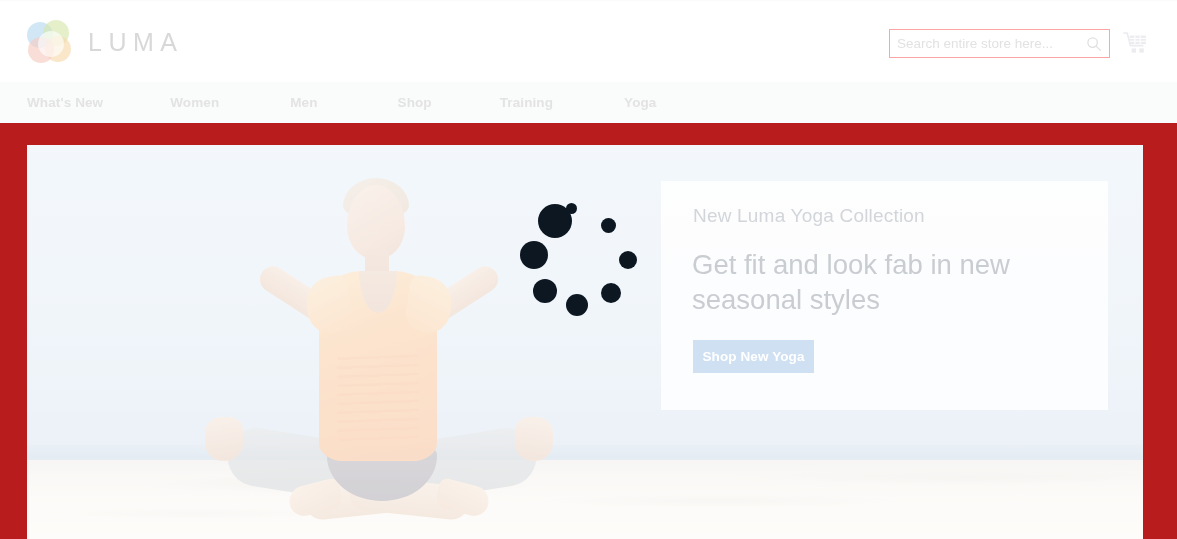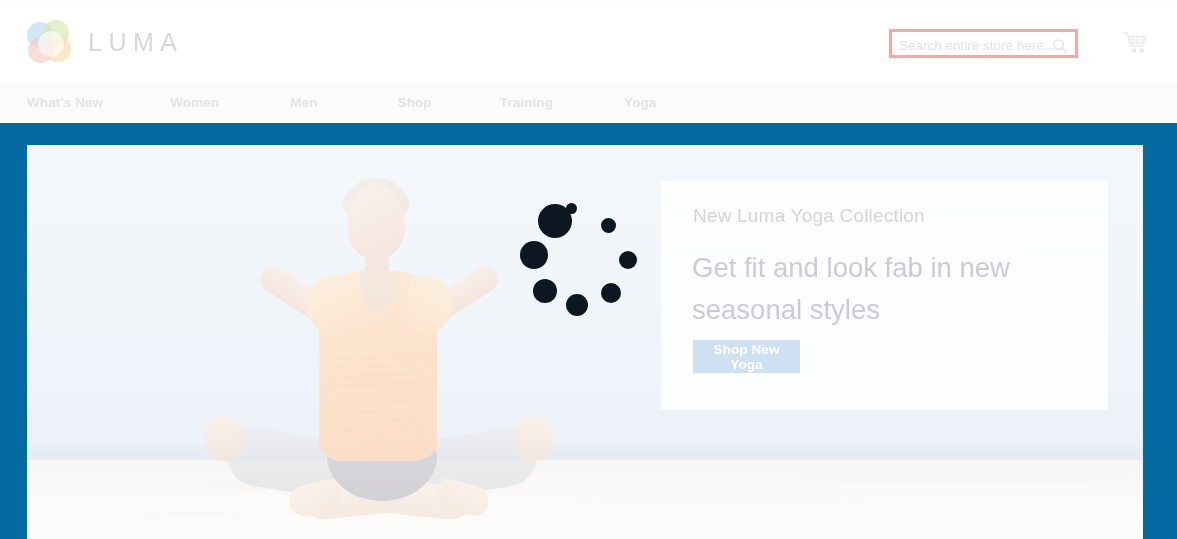--- a/index.html
+++ b/index.html
@@ -13,21 +13,21 @@
     overflow: hidden;
     font-family: "Liberation Sans", sans-serif;
     position: relative;
   }
 
   #page {
     position: absolute;
     inset: 0;
     width: 1177px;
     height: 539px;
-    background: #0369a1;
+    background: #b91c1c;
     overflow: hidden;
   }
 
   
   .header {
     position: absolute;
     left: 0; top: 0;
     width: 1177px;
     height: 82px;
     background: #ffffff;
@@ -71,23 +71,23 @@
     letter-spacing: 6.5px;
     color: #d8d8d8;
     font-weight: 400;
     line-height: 1;
   }
 
   
   .search-box {
     position: absolute;
     left: 889px; top: 28px;
-    width: 189px;
+    width: 221px;
     height: 29px;
-    border: 3px solid #fca5a5;
+    border: 1px solid #fca5a5;
     background: #ffffff;
     box-sizing: border-box;
   }
   .search-input {
     position: absolute;
     left: 0; top: 0;
     width: 190px;
     height: 27px;
     border: none;
     outline: none;
@@ -364,28 +364,28 @@
     font-weight: 400;
     letter-spacing: 0.2px;
     line-height: 1;
     text-align: center;
   }
   .promo-head {
     position: absolute;
     left: 31px; top: 66px;
     width: 360px;
     font-size: 27.5px;
-    line-height: 42px;
+    line-height: 35px;
     color: #c9cdd1;
     font-weight: 400;
   }
   .promo-btn {
     position: absolute;
     left: 32px; top: 159px;
-    width: 107px;
+    width: 121px;
     height: 33px;
     background: #cfe0f2;
     color: #ffffff;
     font-size: 13.5px;
     font-weight: 700;
     display: flex;
     align-items: center;
     justify-content: center;
     border: none;
     font-family: "Liberation Sans", sans-serif;

